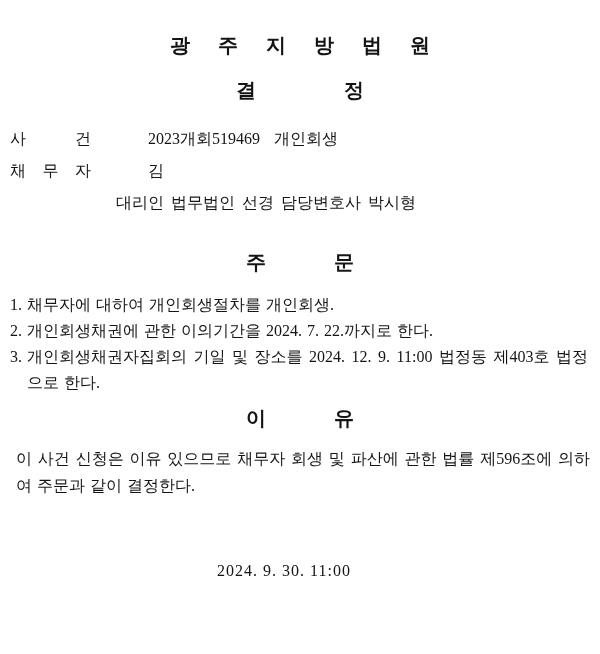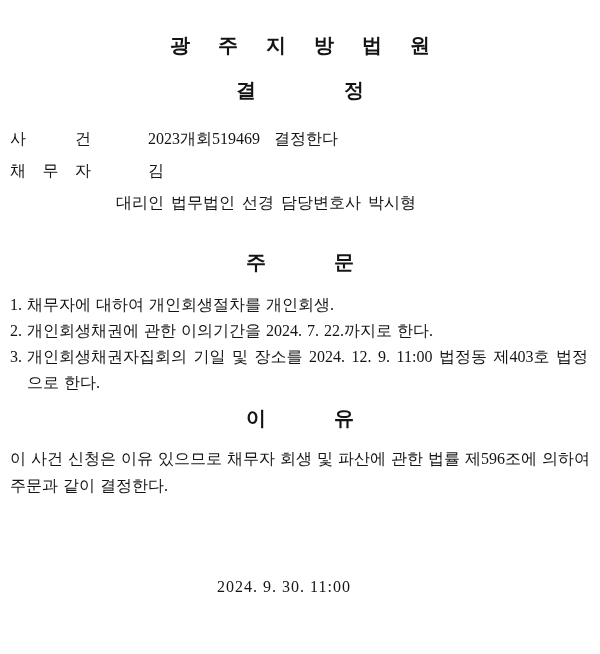--- a/index.html
+++ b/index.html
@@ -68,31 +68,31 @@
   .order-item .num { width: 17px; flex-shrink: 0; }
   .order-item .text {
     width: 561px;
     text-align: justify;
     word-spacing: 1px;
   }
 
   
   .reason-paragraph {
     margin-top: 16px;
-    padding-left: 10px;
+    padding-left: 16px;
     width: 590px;
     font-size: 16px;
     line-height: 27px;
     text-align: justify;
     word-spacing: 1px;
   }
 
   
   .decided-at {
-    margin-top: 78px;
+    margin-top: 62px;
     width: 568px;
     text-align: center;
     font-size: 16px;
     line-height: 19px;
     letter-spacing: 1px;
   }
 </style>
 </head>
 <body>
 
@@ -112,21 +112,21 @@
       <span>정</span>
     </div>
 
   <div class="case-block">
     <div class="row">
       <span class="row-label">
           <span>사</span>
           <span>건</span>
         </span>
       <span class="row-value">
-        <span>2023개회519469</span><span class="case-type">결정한다</span>
+        <span>2023개회519469</span><span class="case-type">개인회생</span>
       </span>
     </div>
 
     <div class="row">
       <span class="row-label">
           <span>채</span>
           <span>무</span>
           <span>자</span>
         </span>
       <span class="row-value">김</span>

